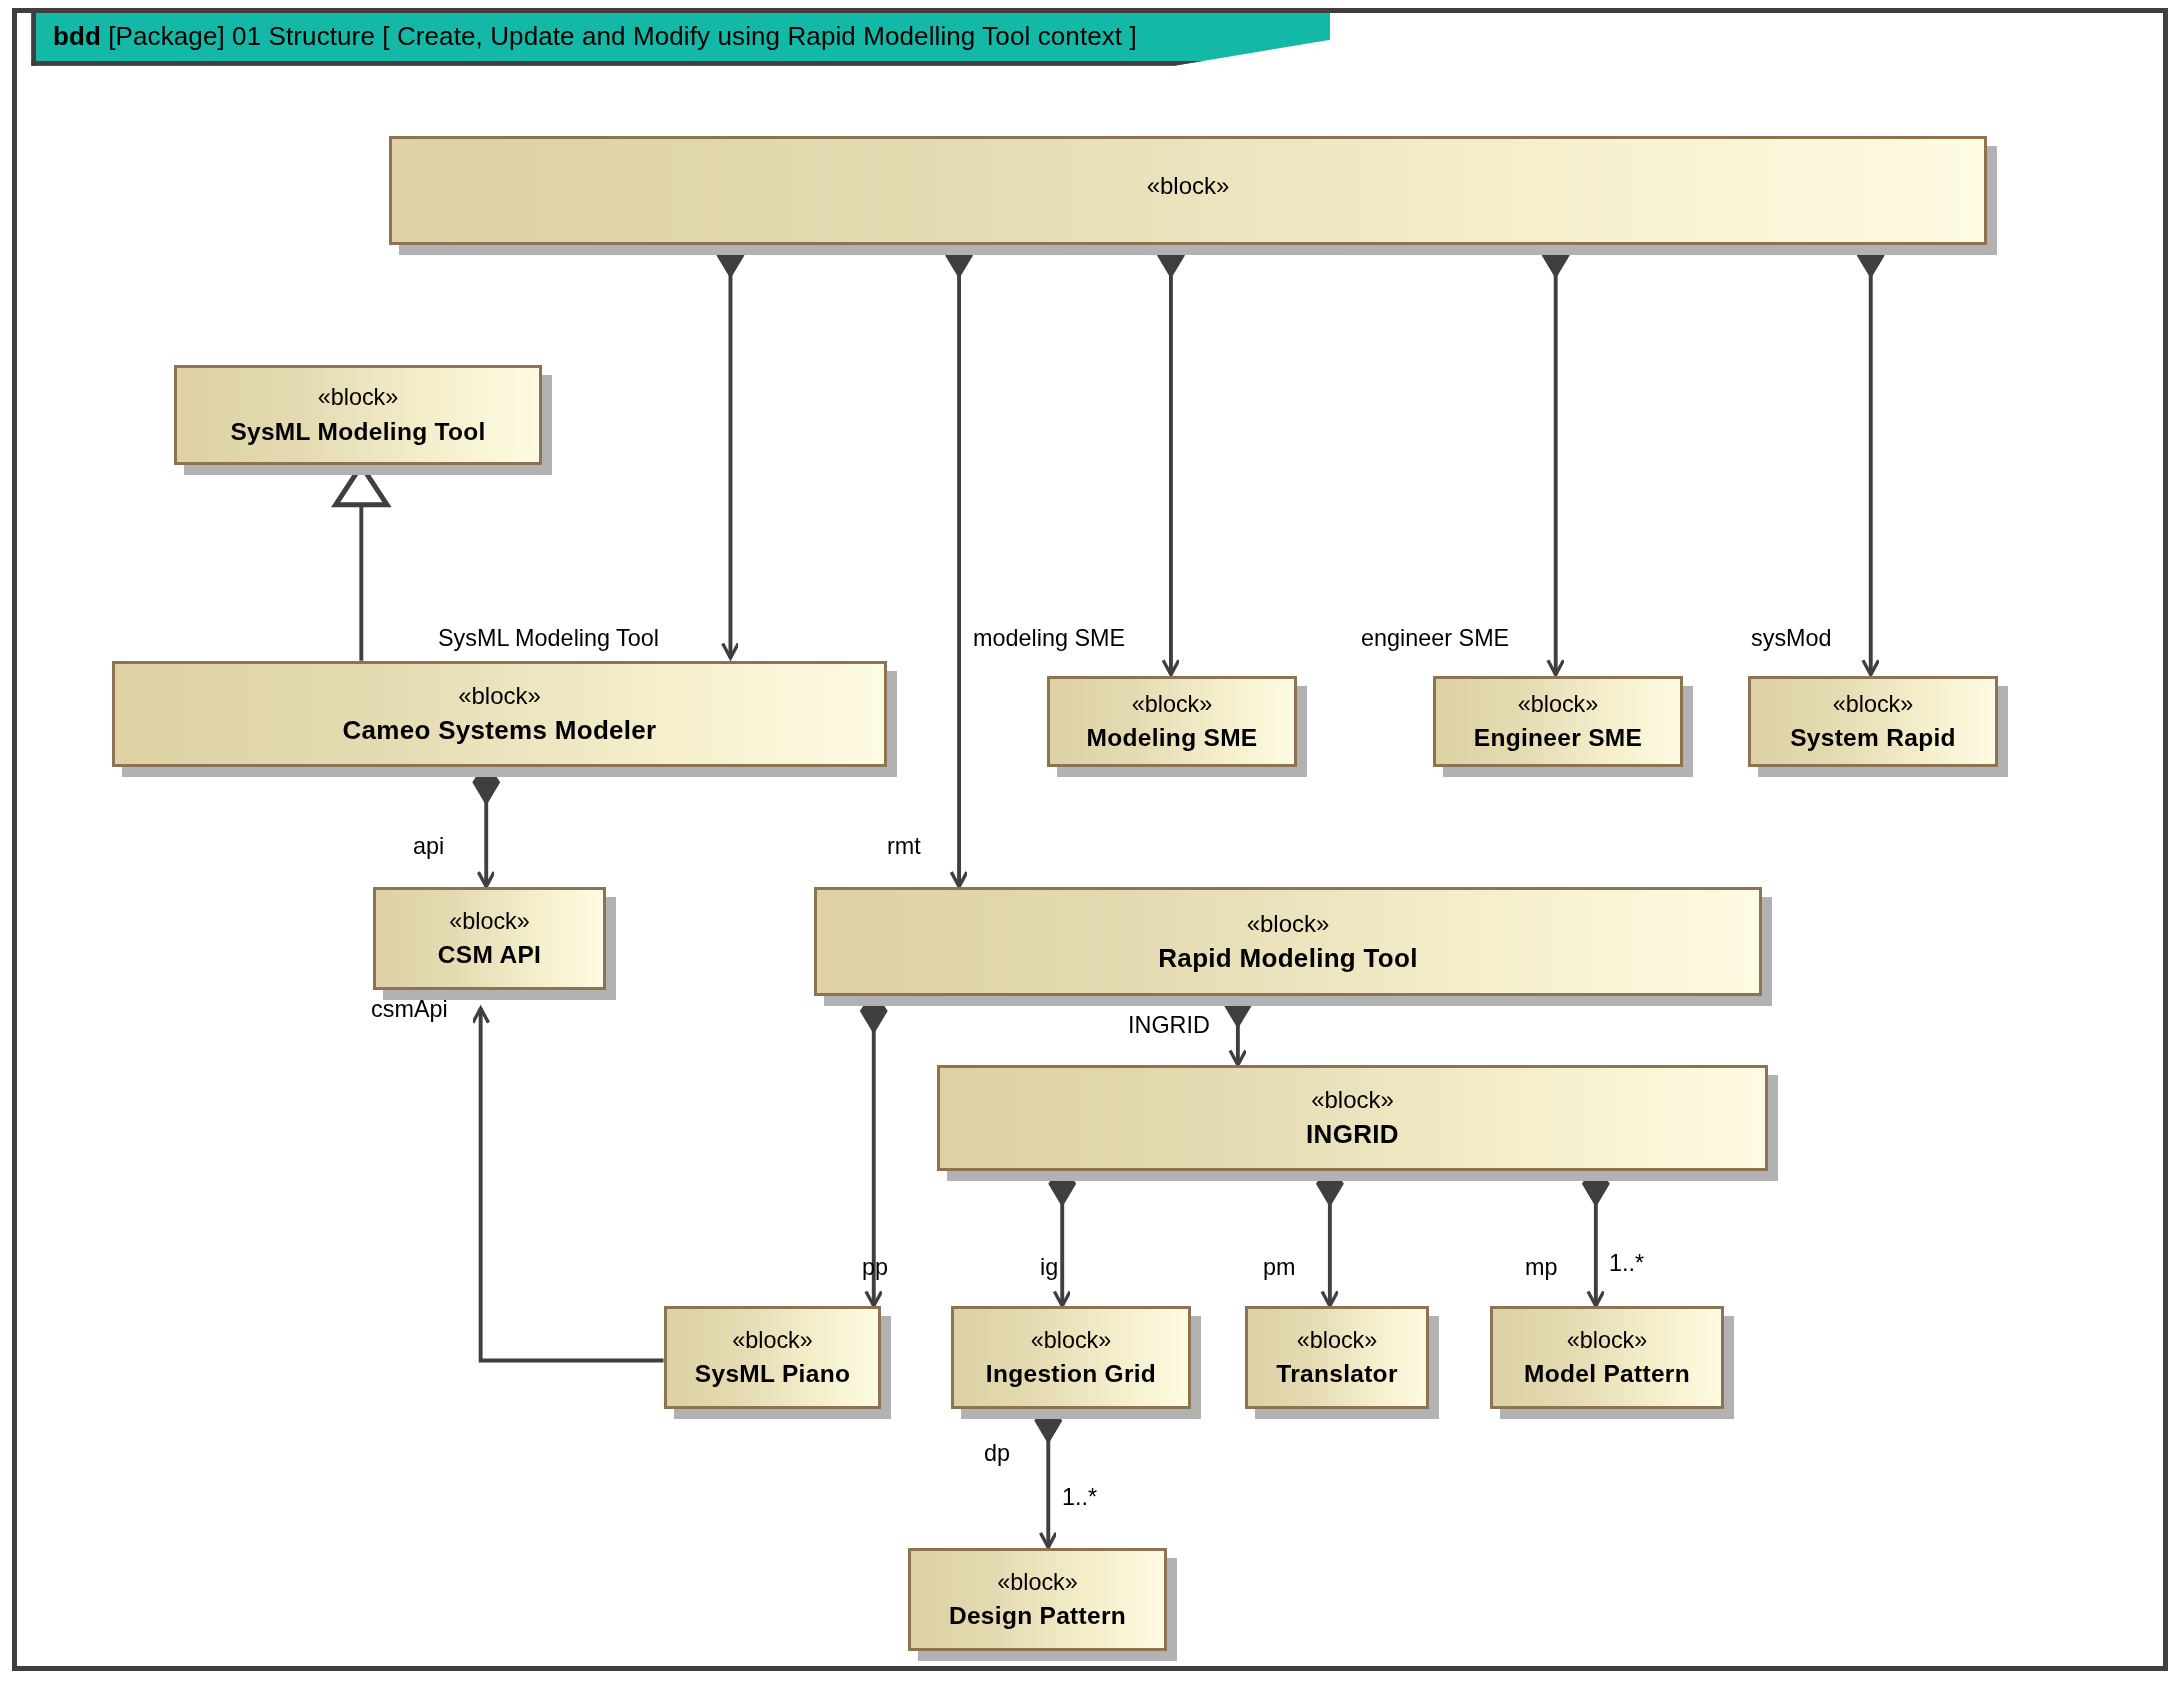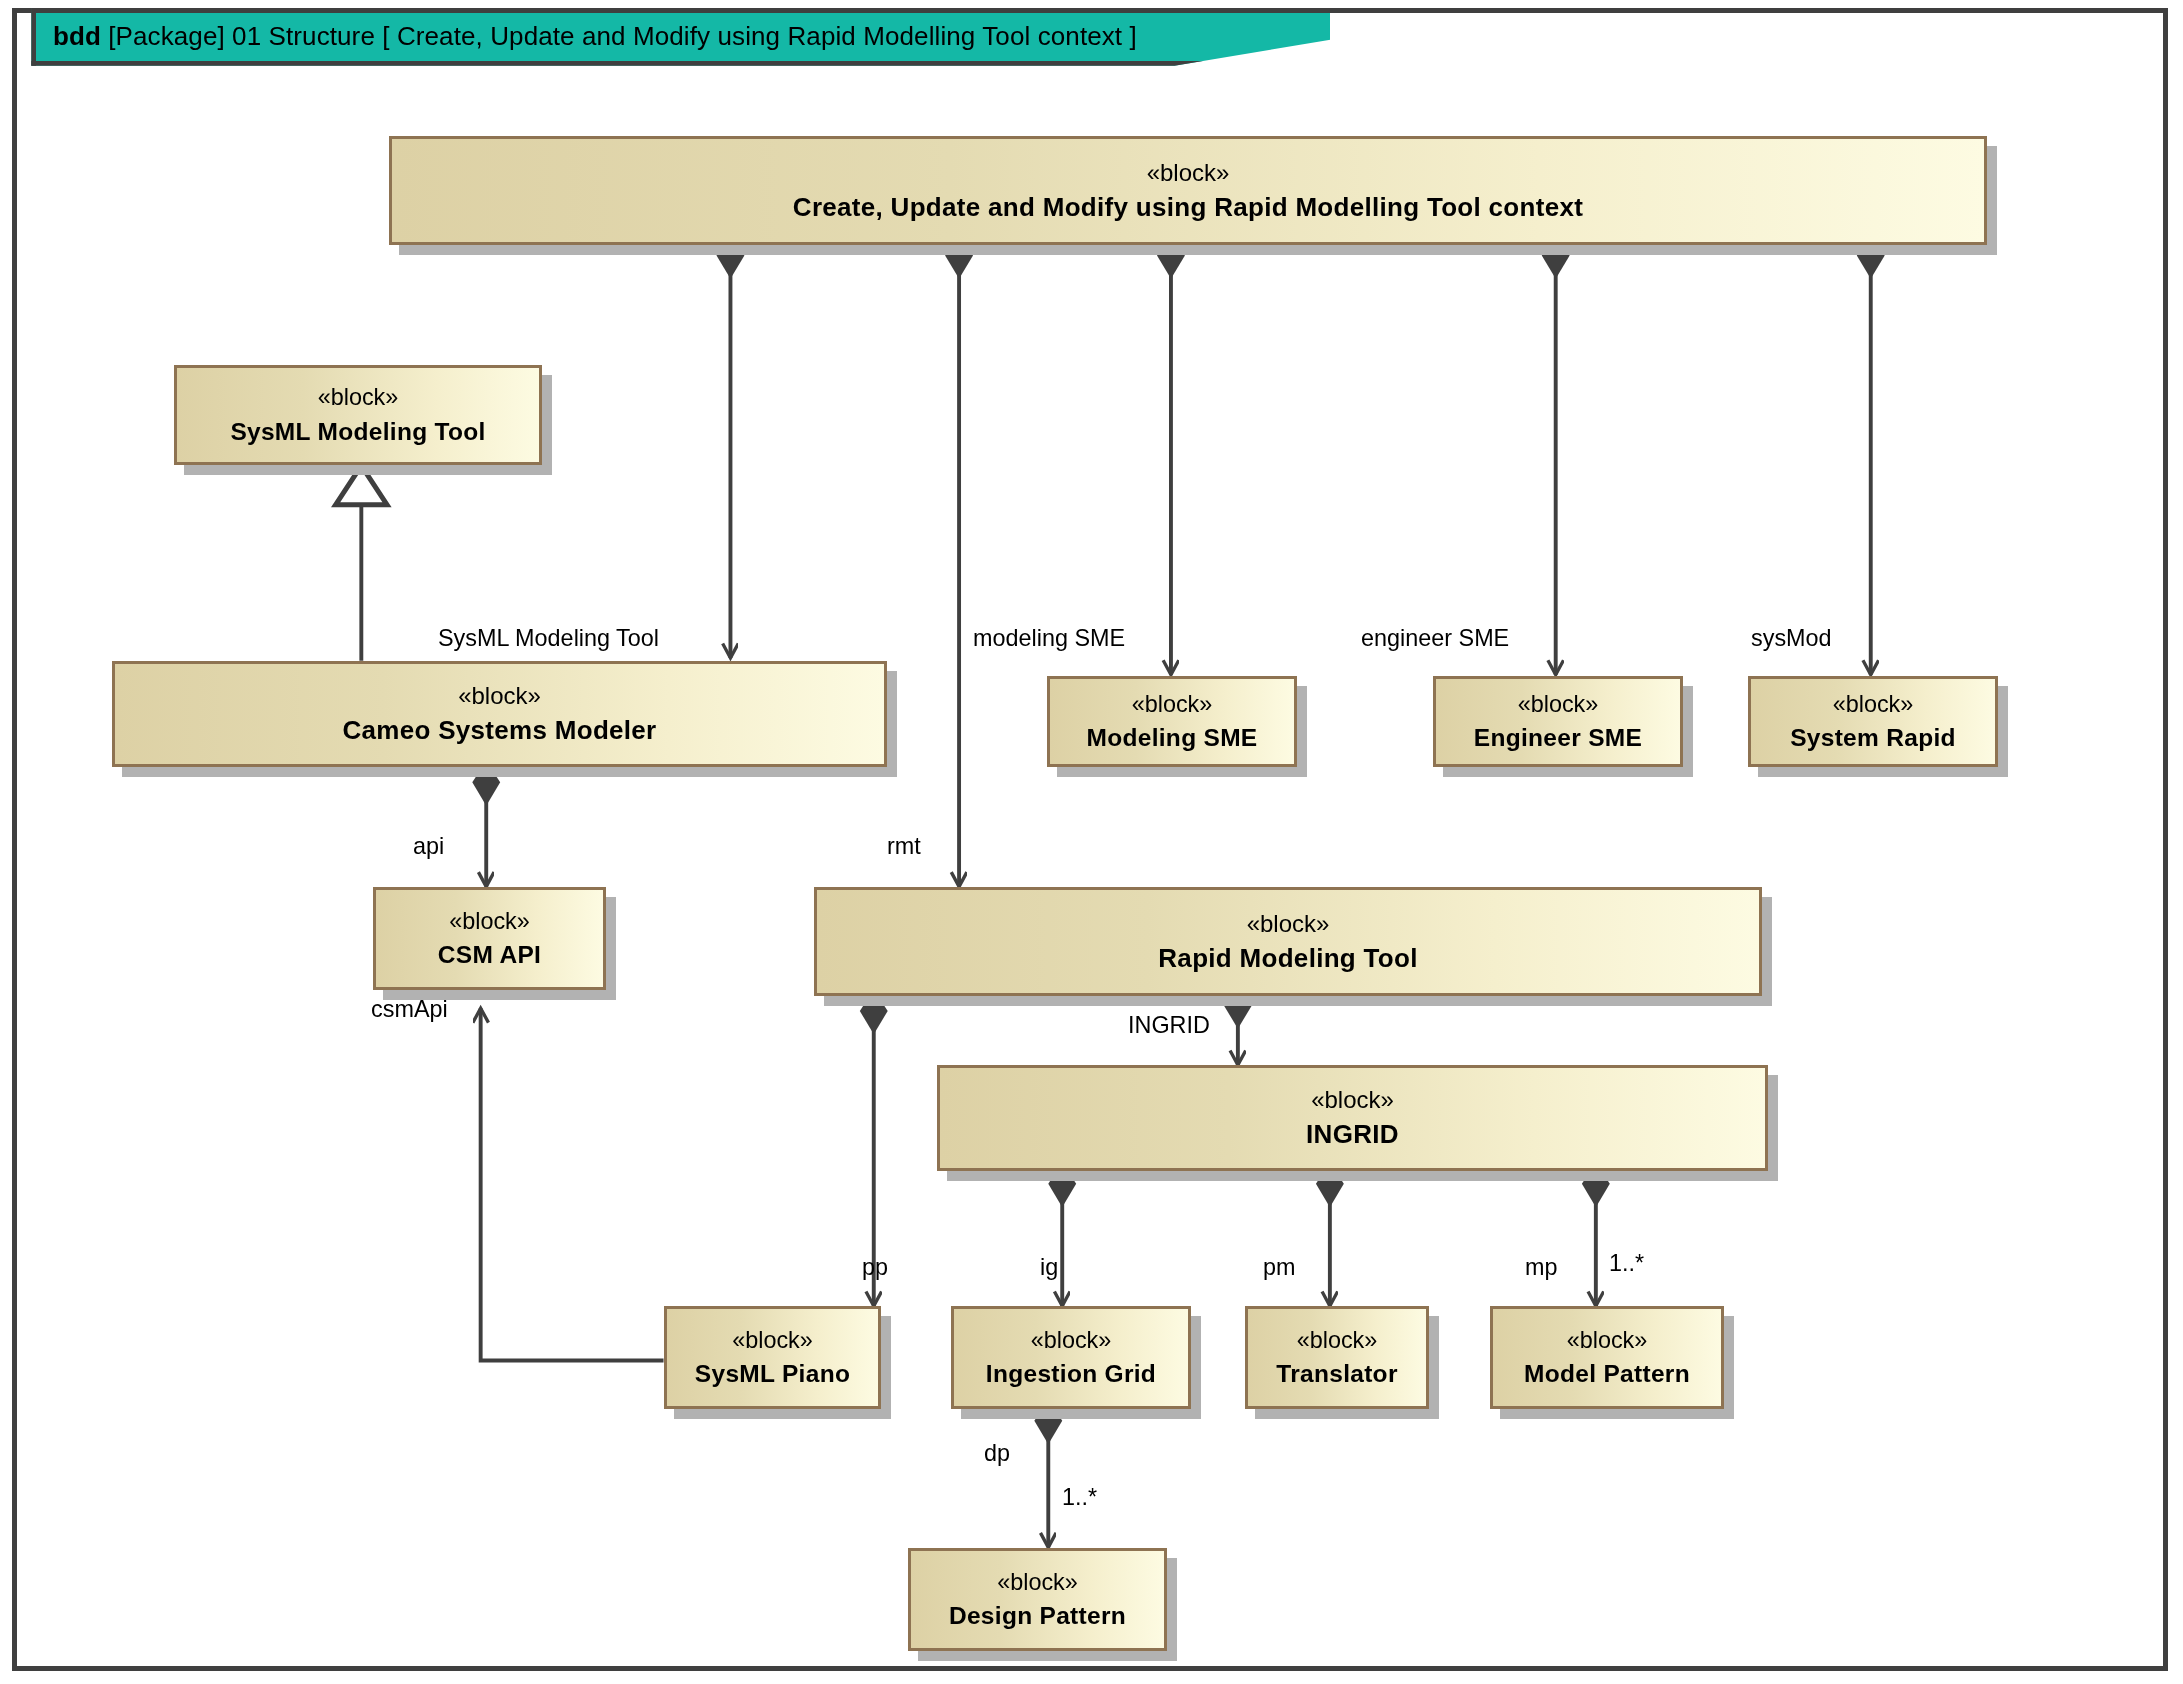--- a/index.html
+++ b/index.html
@@ -194,21 +194,20 @@
       <g>
         <line x1="1880" y1="2520" x2="1880" y2="2775" marker-end="url(#openArrow)"></line>
         <polygon points="1880,2510 1855,2548 1880,2590 1905,2548" fill="#3f3f3f" stroke="none"></polygon>
       </g>
 
     </g>
   </svg>
 
   <div class="block wide" style="left:389px; top:136px; width:1598px; height:109px;">
     <div class="stereo">«block»</div>
-    <div class="bname">Create, Update and Modify using Rapid Modelling Tool context</div>
   </div>
 
   <div class="block" style="left:174px; top:365px; width:368px; height:100px;">
     <div class="stereo">«block»</div>
     <div class="bname">SysML Modeling Tool</div>
   </div>
 
   <div class="block wide" style="left:112px; top:661px; width:775px; height:106px;">
     <div class="stereo">«block»</div>
     <div class="bname">Cameo Systems Modeler</div>

